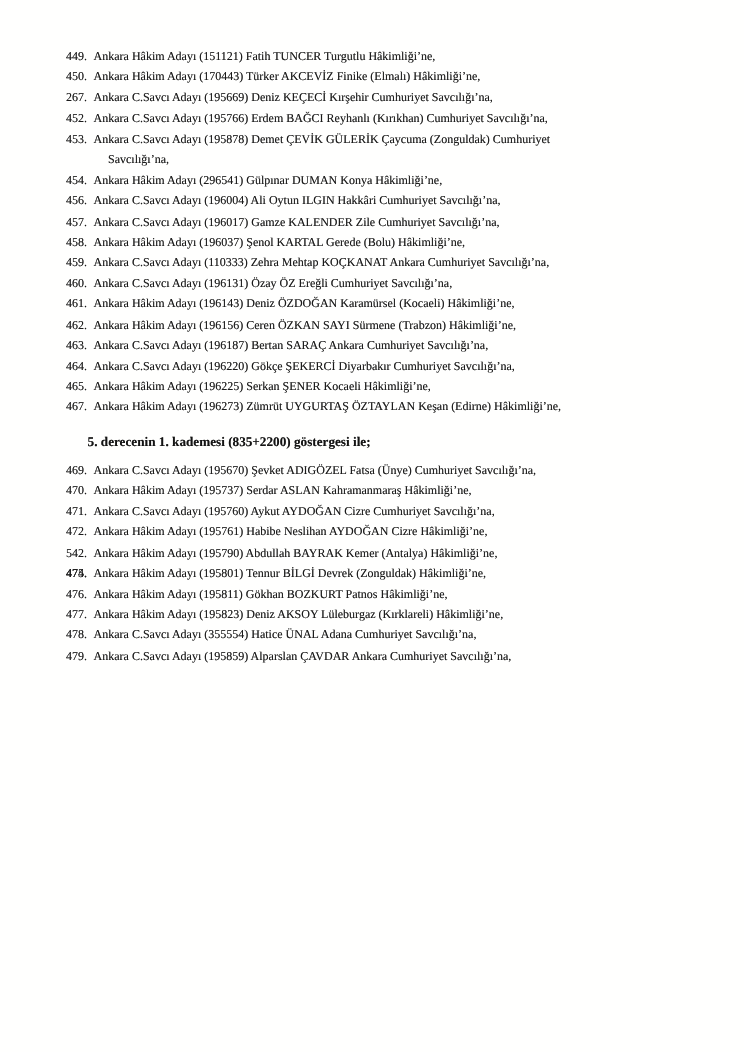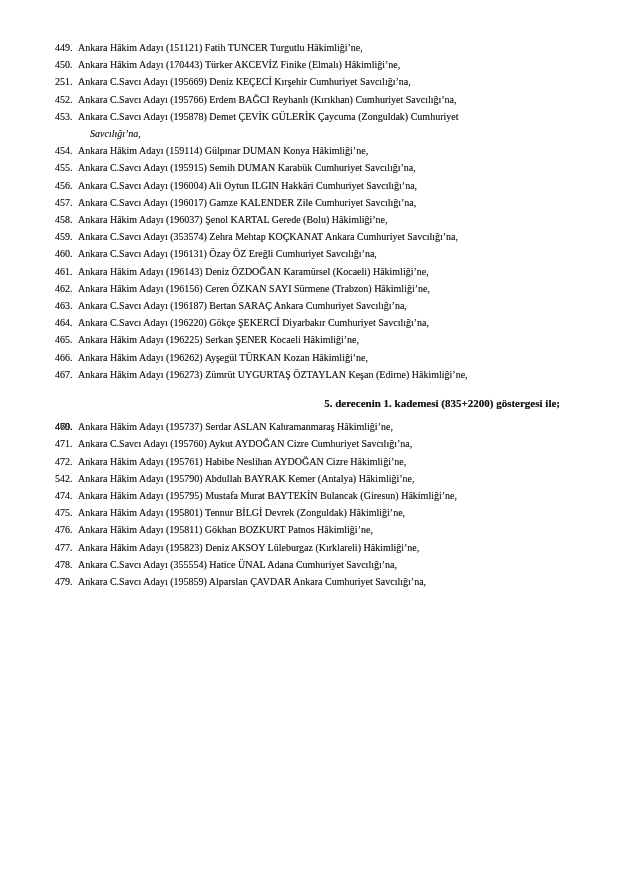--- a/index.html
+++ b/index.html
@@ -38,91 +38,84 @@
   .row .num {
     position: absolute;
     left: 0;
     top: 0;
   }
   .row .cont {
     display: block;
     margin-left: -5px;
     padding-left: 17px;
     white-space: nowrap;
-    font-style: italic;
   }
   .section-heading {
     font-size: 11px;
     line-height: 17.2px;
     font-weight: bold;
     color: #141414;
     margin: 12px 0 6px 18px;
     text-shadow: 0 0 0.4px rgba(20,20,20,0.55);
     white-space: nowrap;
-    text-align: right;
   }
 </style>
 </head>
 <body>
 
 <div class="page">
   <div class="content">
       <div class="row">
     <span class="num">449.</span>
     <span class="txt">Ankara Hâkim Adayı (151121) Fatih TUNCER Turgutlu Hâkimliği’ne,</span>
     
   </div>
       <div class="row">
     <span class="num">450.</span>
     <span class="txt">Ankara Hâkim Adayı (170443) Türker AKCEVİZ Finike (Elmalı) Hâkimliği’ne,</span>
     
   </div>
       <div class="row">
-    <span class="num">251.</span>
+    <span class="num">267.</span>
     <span class="txt">Ankara C.Savcı Adayı (195669) Deniz KEÇECİ Kırşehir Cumhuriyet Savcılığı’na,</span>
     
   </div>
       <div class="row">
     <span class="num">452.</span>
     <span class="txt">Ankara C.Savcı Adayı (195766) Erdem BAĞCI Reyhanlı (Kırıkhan) Cumhuriyet Savcılığı’na,</span>
     
   </div>
       <div class="row">
     <span class="num">453.</span>
     <span class="txt">Ankara C.Savcı Adayı (195878) Demet ÇEVİK GÜLERİK Çaycuma (Zonguldak) Cumhuriyet</span>
     <span class="cont">Savcılığı’na,</span>
   </div>
       <div class="row">
     <span class="num">454.</span>
-    <span class="txt">Ankara Hâkim Adayı (159114) Gülpınar DUMAN Konya Hâkimliği’ne,</span>
-    
-  </div>
-      <div class="row">
-    <span class="num">455.</span>
-    <span class="txt">Ankara C.Savcı Adayı (195915) Semih DUMAN Karabük Cumhuriyet Savcılığı’na,</span>
+    <span class="txt">Ankara Hâkim Adayı (296541) Gülpınar DUMAN Konya Hâkimliği’ne,</span>
     
   </div>
       <div class="row">
     <span class="num">456.</span>
     <span class="txt">Ankara C.Savcı Adayı (196004) Ali Oytun ILGIN Hakkâri Cumhuriyet Savcılığı’na,</span>
     
   </div>
       <div class="row">
     <span class="num">457.</span>
     <span class="txt">Ankara C.Savcı Adayı (196017) Gamze KALENDER Zile Cumhuriyet Savcılığı’na,</span>
     
   </div>
       <div class="row">
     <span class="num">458.</span>
     <span class="txt">Ankara Hâkim Adayı (196037) Şenol KARTAL Gerede (Bolu) Hâkimliği’ne,</span>
     
   </div>
       <div class="row">
     <span class="num">459.</span>
-    <span class="txt">Ankara C.Savcı Adayı (353574) Zehra Mehtap KOÇKANAT Ankara Cumhuriyet Savcılığı’na,</span>
+    <span class="txt">Ankara C.Savcı Adayı (110333) Zehra Mehtap KOÇKANAT Ankara Cumhuriyet Savcılığı’na,</span>
     
   </div>
       <div class="row">
     <span class="num">460.</span>
     <span class="txt">Ankara C.Savcı Adayı (196131) Özay ÖZ Ereğli Cumhuriyet Savcılığı’na,</span>
     
   </div>
       <div class="row">
     <span class="num">461.</span>
     <span class="txt">Ankara Hâkim Adayı (196143) Deniz ÖZDOĞAN Karamürsel (Kocaeli) Hâkimliği’ne,</span>
@@ -142,32 +135,28 @@
     <span class="num">464.</span>
     <span class="txt">Ankara C.Savcı Adayı (196220) Gökçe ŞEKERCİ Diyarbakır Cumhuriyet Savcılığı’na,</span>
     
   </div>
       <div class="row">
     <span class="num">465.</span>
     <span class="txt">Ankara Hâkim Adayı (196225) Serkan ŞENER Kocaeli Hâkimliği’ne,</span>
     
   </div>
       <div class="row">
-    <span class="num">466.</span>
-    <span class="txt">Ankara Hâkim Adayı (196262) Ayşegül TÜRKAN Kozan Hâkimliği’ne,</span>
-    
-  </div>
-      <div class="row">
     <span class="num">467.</span>
     <span class="txt">Ankara Hâkim Adayı (196273) Zümrüt UYGURTAŞ ÖZTAYLAN Keşan (Edirne) Hâkimliği’ne,</span>
     
   </div>
       <div class="section-heading">5. derecenin 1. kademesi (835+2200) göstergesi ile;</div>
       <div class="row">
     <span class="num">469.</span>
+    <span class="txt">Ankara C.Savcı Adayı (195670) Şevket ADIGÖZEL Fatsa (Ünye) Cumhuriyet Savcılığı’na,</span>
     
   </div>
       <div class="row">
     <span class="num">470.</span>
     <span class="txt">Ankara Hâkim Adayı (195737) Serdar ASLAN Kahramanmaraş Hâkimliği’ne,</span>
     
   </div>
       <div class="row">
     <span class="num">471.</span>
     <span class="txt">Ankara C.Savcı Adayı (195760) Aykut AYDOĞAN Cizre Cumhuriyet Savcılığı’na,</span>
@@ -178,21 +167,20 @@
     <span class="txt">Ankara Hâkim Adayı (195761) Habibe Neslihan AYDOĞAN Cizre Hâkimliği’ne,</span>
     
   </div>
       <div class="row">
     <span class="num">542.</span>
     <span class="txt">Ankara Hâkim Adayı (195790) Abdullah BAYRAK Kemer (Antalya) Hâkimliği’ne,</span>
     
   </div>
       <div class="row">
     <span class="num">474.</span>
-    <span class="txt">Ankara Hâkim Adayı (195795) Mustafa Murat BAYTEKİN Bulancak (Giresun) Hâkimliği’ne,</span>
     
   </div>
       <div class="row">
     <span class="num">475.</span>
     <span class="txt">Ankara Hâkim Adayı (195801) Tennur BİLGİ Devrek (Zonguldak) Hâkimliği’ne,</span>
     
   </div>
       <div class="row">
     <span class="num">476.</span>
     <span class="txt">Ankara Hâkim Adayı (195811) Gökhan BOZKURT Patnos Hâkimliği’ne,</span>

